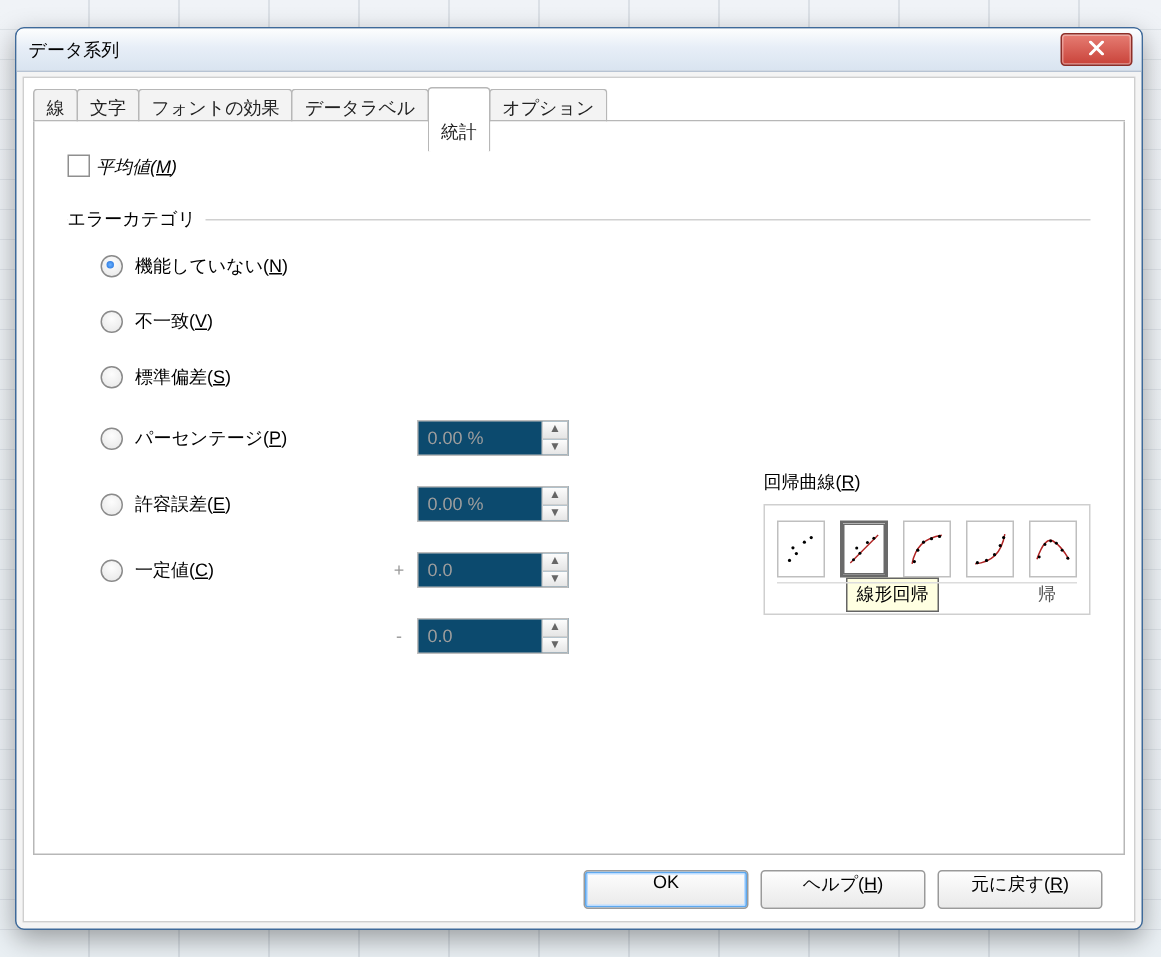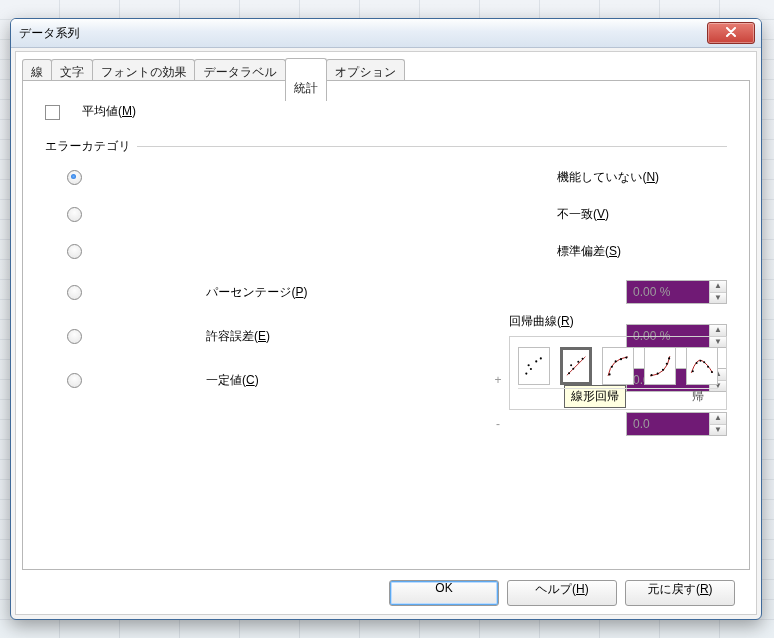--- a/index.html
+++ b/index.html
@@ -32,39 +32,39 @@
   .tab{border:1px solid #b7b7b7;border-bottom:none;background:#f3f3f3;
     padding:4px 8px;margin-right:-1px;color:#222;border-radius:3px 3px 0 0;cursor:default;
     position:relative;top:1px;}
   .tab.active{background:#fff;z-index:2;top:0;padding-top:21px;}
   .tabstrip-line{position:absolute;left:6px;right:6px;top:28px;height:1px;background:#b7b7b7;}
 
   .panel{position:absolute;left:6px;right:6px;top:29px;bottom:44px;background:#fff;
     border:1px solid #b7b7b7;border-top:none;padding:22px 22px;}
 
   
-  .chk{display:flex;align-items:flex-end;gap:22px;margin-bottom:18px;}
+  .chk{display:flex;align-items:flex-start;gap:4px;margin-bottom:18px;font-style:italic;}
   .chkbox{width:13px;height:13px;border:1px solid #8f8f8f;background:#fff;}
 
   
   .grp{position:relative;margin-bottom:14px;}
   .grp .lbl{display:inline-block;background:#fff;padding-right:6px;position:relative;z-index:1;}
   .grp::after{content:"";position:absolute;left:0;right:0;top:8px;height:1px;background:#d0d0d0;}
 
-  .row{display:flex;align-items:center;margin:0 0 20px 22px;justify-content:space-between;}
+  .row{display:flex;align-items:center;margin:0 0 20px 22px;}
   .radio{width:13px;height:13px;border:1px solid #8a8a8a;border-radius:50%;background:
     radial-gradient(circle at 50% 35%,#fdfdfd,#e6e6e6);margin-right:8px;position:relative;flex-shrink:0;}
   .radio.sel::after{content:"";position:absolute;left:3px;top:3px;width:5px;height:5px;border-radius:50%;
     background:radial-gradient(circle,#6bb2ff,#1c6bd8);}
   .rlabel{min-width:170px;}
   .rlabel u{text-decoration:underline;}
   .sign{width:12px;text-align:center;color:#999;margin:0 6px 0 0;}
 
   .spin{display:inline-flex;border:1px solid #bdbdbd;height:22px;}
-  .spin.disabled{color:#9d9d9d;background:#701a75;}
+  .spin.disabled{color:#9d9d9d;background:#0c4a6e;}
   .spin input{border:none;outline:none;width:70px;padding:0 6px;background:transparent;font:inherit;color:inherit;}
   .spin .btns{display:flex;flex-direction:column;border-left:1px solid #cfcfcf;}
   .spin .sbtn{width:16px;height:11px;background:linear-gradient(#fdfdfd,#e5e5e5);font-size:8px;
     line-height:10px;text-align:center;color:#666;}
   .spin .sbtn:first-child{border-bottom:1px solid #cfcfcf;}
 
   
   .reg{position:absolute;right:22px;top:232px;width:218px;}
   .reglbl{margin-bottom:6px;}
   .regbox{border:1px solid #cfcfcf;padding:10px 8px 24px;position:relative;}

